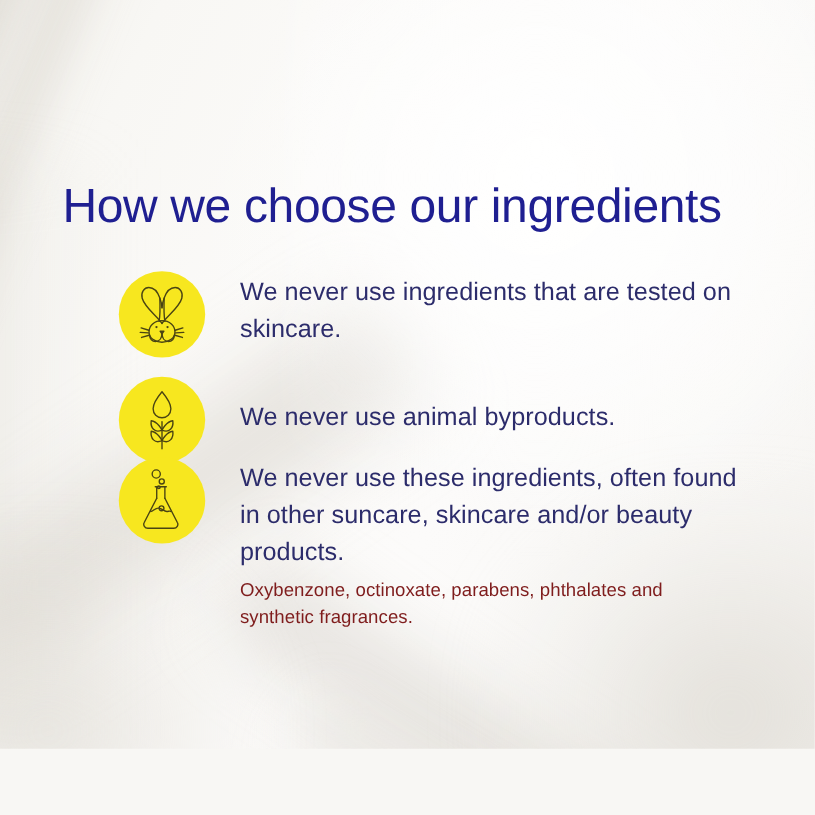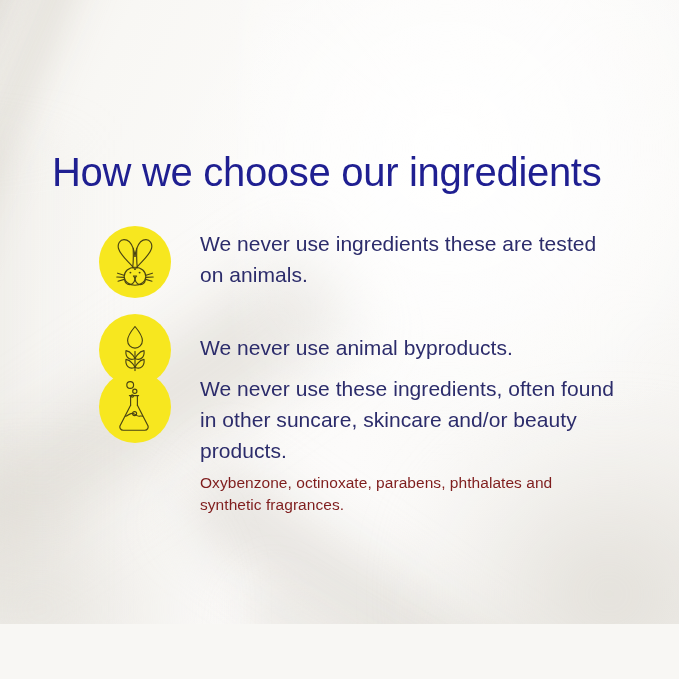--- a/index.html
+++ b/index.html
@@ -134,21 +134,21 @@
     width: 679px;
   }
 
   .item {
     position: relative;
     display: flex;
     align-items: flex-start;
   }
   .item-1 { margin-top: 0px; }
   .item-2 { margin-top: 24px; text-align: right; }
-  .item-3 { margin-top: 8px; }
+  .item-3 { margin-top: 18px; }
 
   .badge {
     position: absolute;
     left: 99px;
     width: 72px;
     height: 72px;
     border-radius: 50%;
     background: #f7e71f;
     display: flex;
     align-items: center;
@@ -234,21 +234,21 @@
             <path d="M12.0 39.2 L5.6 37.2"></path>
             <path d="M11.6 41.4 L4.8 41.0"></path>
             <path d="M12.2 43.4 L6.0 45.2"></path>
 
             <path d="M34.0 39.2 L40.4 37.2"></path>
             <path d="M34.4 41.4 L41.2 41.0"></path>
             <path d="M33.8 43.4 L40.0 45.2"></path>
           </svg>
         </div>
         <div class="item-text">
-          <div class="item-body">We never use ingredients these are tested on animals.</div>
+          <div class="item-body">We never use ingredients that are tested on skincare.</div>
         </div>
       </div>
 
       <div class="item item-2">
         <div class="badge badge-2">
           <svg width="42" height="52" viewBox="0 0 42 52" fill="none" stroke="#4a4413" stroke-width="1.15" stroke-linecap="round" stroke-linejoin="round">
 
             <path d="M21 2.5 C21 2.5 13.6 11.4 13.6 16.6 C13.6 20.9 16.9 24.1 21 24.1 C25.1 24.1 28.4 20.9 28.4 16.6 C28.4 11.4 21 2.5 21 2.5 Z"></path>
 
             <path d="M21 27.5 L21 50"></path>

